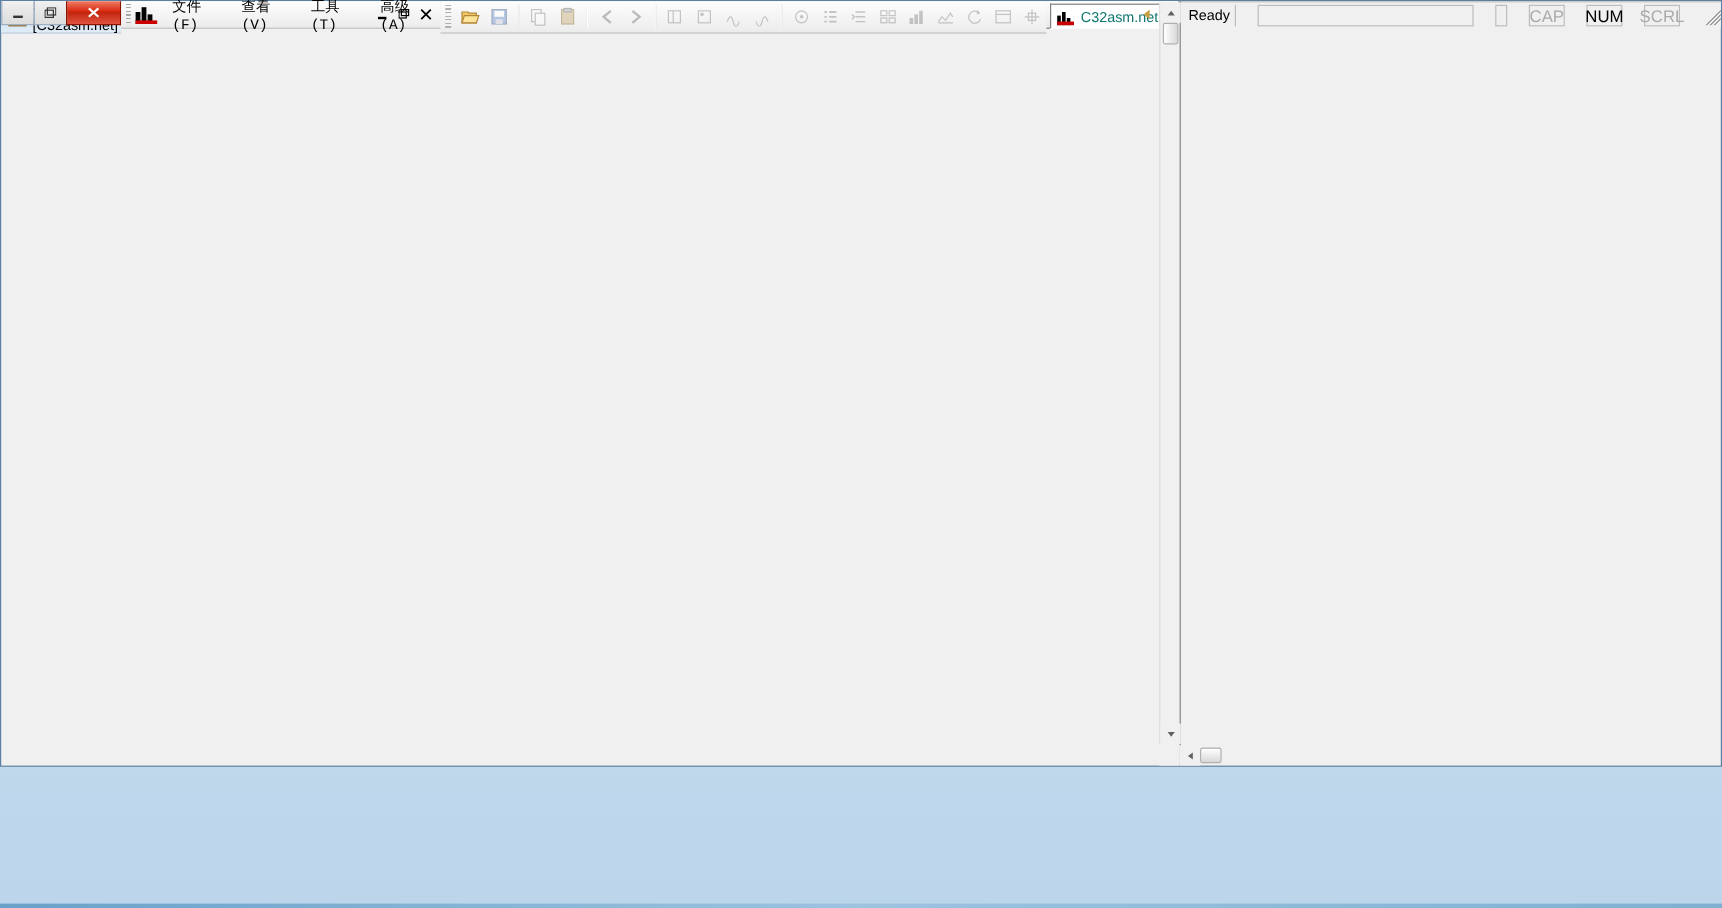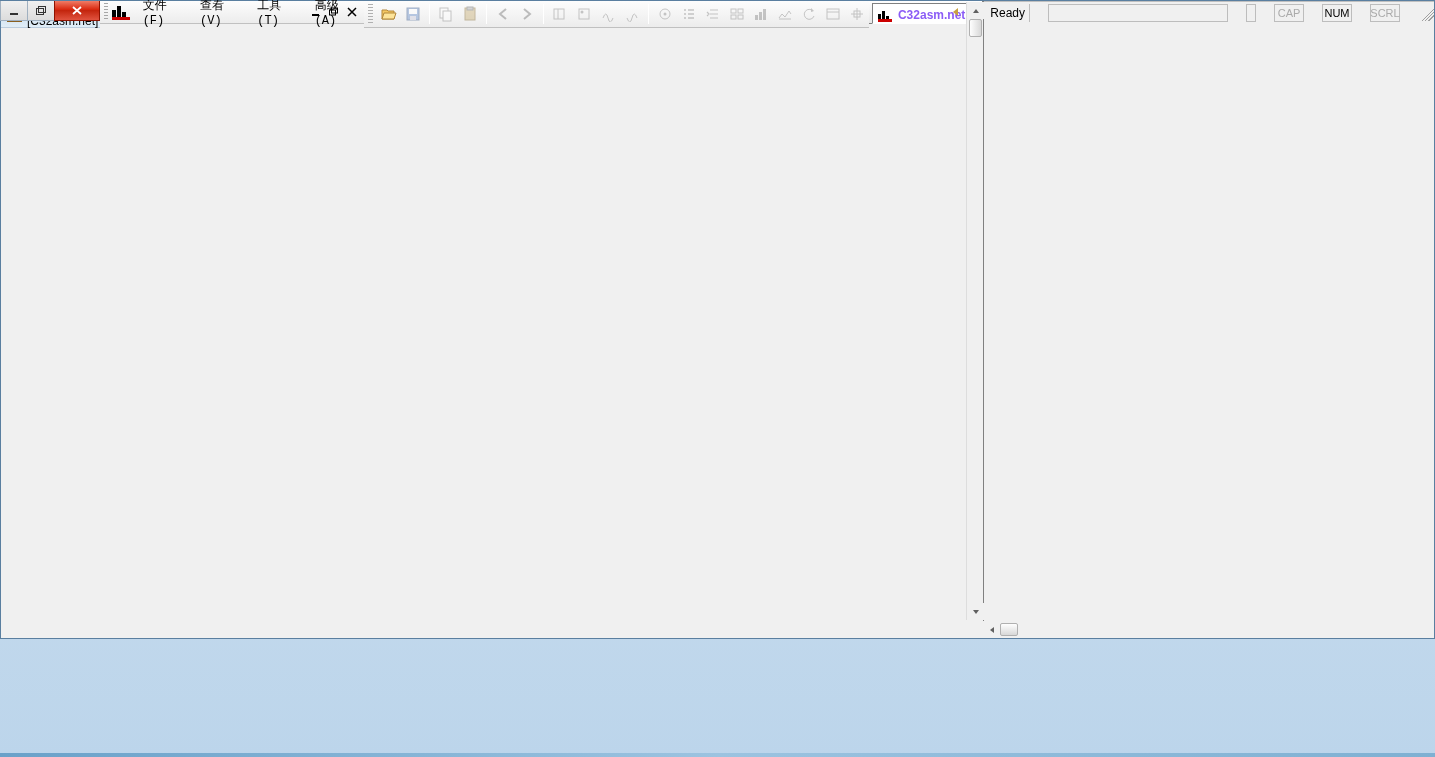--- a/index.html
+++ b/index.html
@@ -171,23 +171,23 @@
     position: relative;
   }
   .tab {
     height: 21px;
     padding: 3px 8px 0 5px;
     background: #fff;
     border: 1px solid #808080;
     border-bottom: 1px solid #fff;
     margin-bottom: -1px;
     display: flex;
-    align-items: center;
-    font-weight: bold;
-    color: #8b5cf6;
+    align-items: flex-start;
+    font-weight: normal;
+    color: #0f766e;
     cursor: pointer;
   }
   .tab-icon {
     width: 16px; height: 14px;
     margin-right: 4px;
     display: inline-flex;
     align-items: flex-end;
     gap: 1px;
     position: relative;
   }
@@ -289,21 +289,21 @@
     border: 1px solid #bdbdbd;
     display: flex;
     align-items: center;
     padding: 0 4px;
     margin-right: 18px;
     background: #f0f0f0;
   }
   .status-panel.main { flex: 1; border: none; padding-left: 6px; border-right: 1px solid #bdbdbd; }
   .status-panel.fixed { width: 180px; }
   .status-panel.fixed2 { flex: 1; max-width: 360px; }
-  .status-panel.ind { width: 30px; justify-content:center; font-size:11px; }
+  .status-panel.ind { width: 30px; justify-content:center; font-size:14px; }
   .status-panel.dim { color: #aaa; }
   .sizegrip {
     width:16px; height:16px;
     background:
       linear-gradient(135deg, transparent 0 60%, #a0a0a0 60% 65%, transparent 65% 70%, #a0a0a0 70% 75%, transparent 75% 80%, #a0a0a0 80% 85%, transparent 85%);
   }
   .desktop-strip {
     position: absolute;
     left: 0; right: 0; bottom: 0;
     height: 4px;

